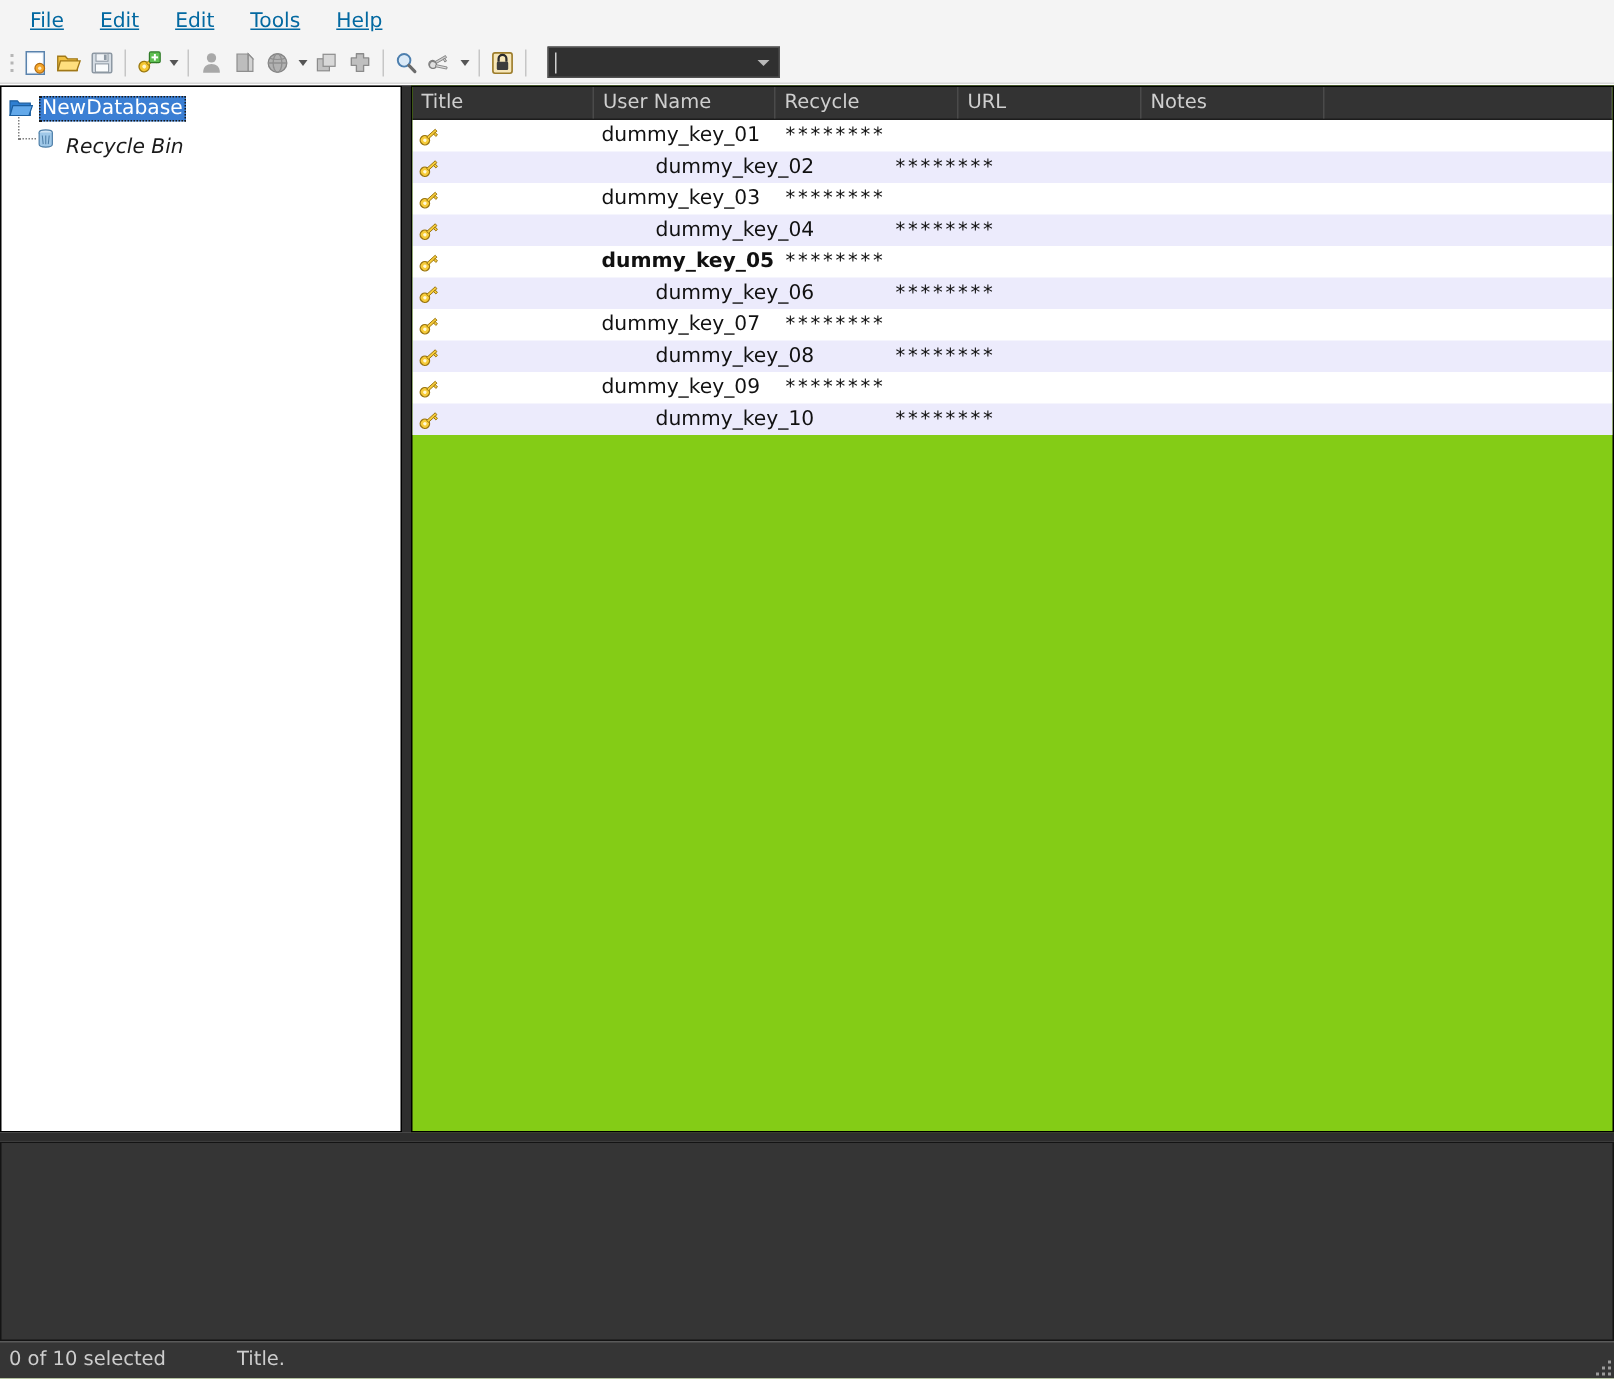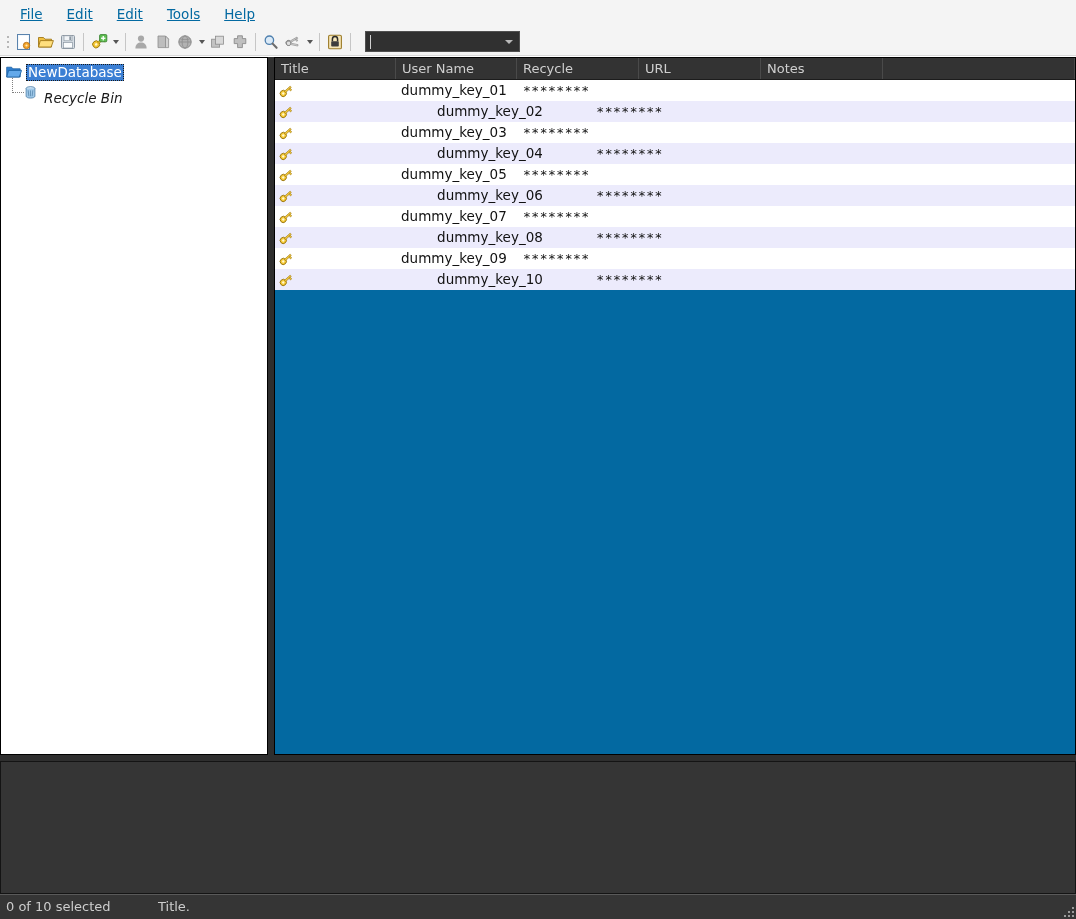--- a/index.html
+++ b/index.html
@@ -141,21 +141,21 @@
     position: relative;
     margin: 0;
   }
   .v-splitter {
     width: 6px;
     background: #2e2e2e;
     flex: none;
   }
   .list-pane {
     flex: 1;
-    background: #0369a1;
+    background: #84cc16;
     border: 1px solid #000000;
     border-left: 1px solid #000;
     box-sizing: border-box;
     overflow: hidden;
     position: relative;
   }
 
   
   .tree {
     padding: 4px 0 0 4px;
@@ -568,21 +568,21 @@
             <svg class="key-icon" viewBox="0 0 16 16">
               <g transform="rotate(-42 8 8)">
                 <circle cx="4.3" cy="8" r="3.1" fill="#f7cc3a" stroke="#9a7510" stroke-width="0.9"></circle>
                 <circle cx="4.3" cy="8" r="1.15" fill="#fff9da"></circle>
                 <rect x="6.7" y="7.2" width="7.6" height="1.7" fill="#f7cc3a" stroke="#9a7510" stroke-width="0.6"></rect>
                 <rect x="11.4" y="8.8" width="1.5" height="2.2" fill="#f7cc3a" stroke="#9a7510" stroke-width="0.6"></rect>
               </g>
             </svg>
             <span></span>
           </div>
-          <div class="lv-cell c-user" style="width: 121px;">dummy_key_05</div>
+          <div class="lv-cell c-user" style="width: 121px; font-weight: bold;">dummy_key_05</div>
           <div class="lv-cell c-pass" style="width: 122px;">********</div>
           <div class="lv-cell c-url" style="width: 122px;"></div>
           <div class="lv-cell c-notes" style="width: 122px;"></div>
           <div class="lv-cell c-filler" style="flex: 1 1 0%;"></div>
         </div>
         <div class="lv-row alt">
           <div class="lv-cell c-title" style="width: 121px;">
             <svg class="key-icon" viewBox="0 0 16 16">
               <g transform="rotate(-42 8 8)">
                 <circle cx="4.3" cy="8" r="3.1" fill="#f7cc3a" stroke="#9a7510" stroke-width="0.9"></circle>

